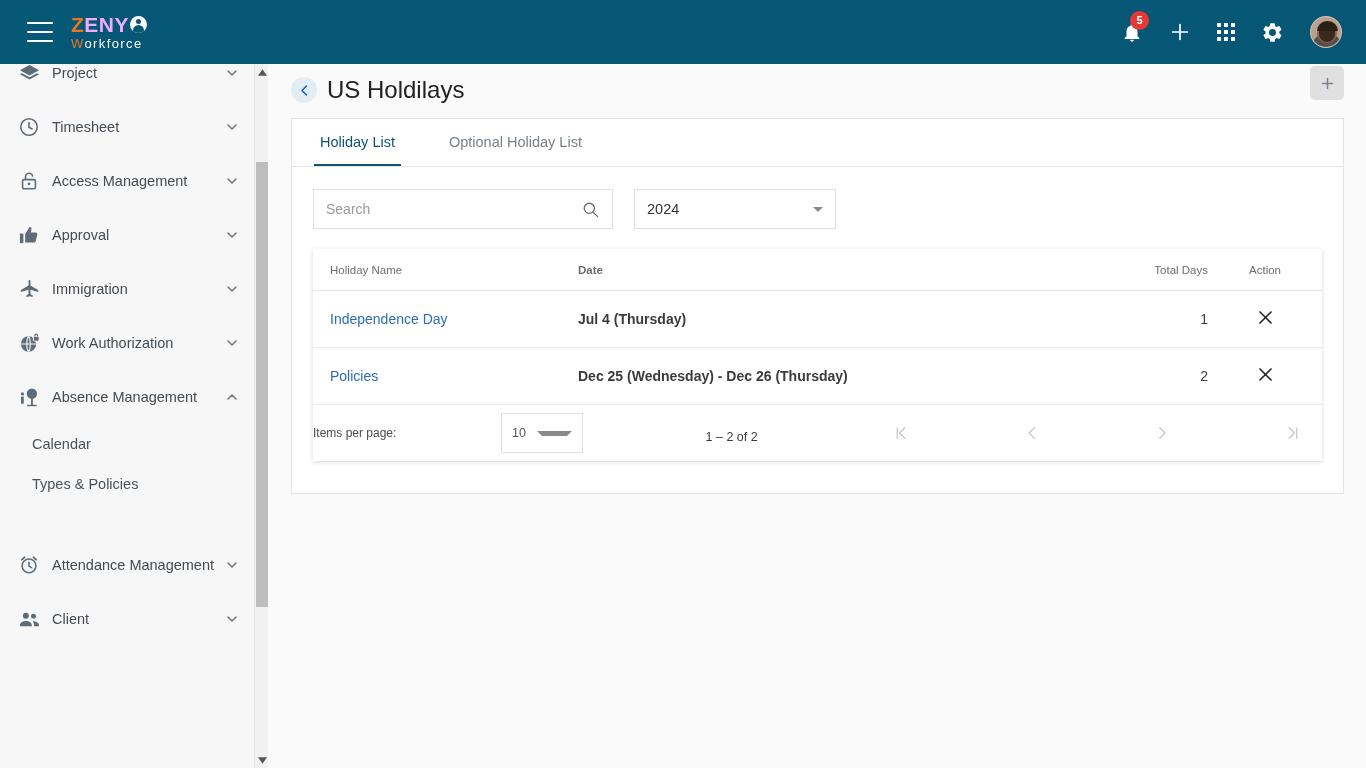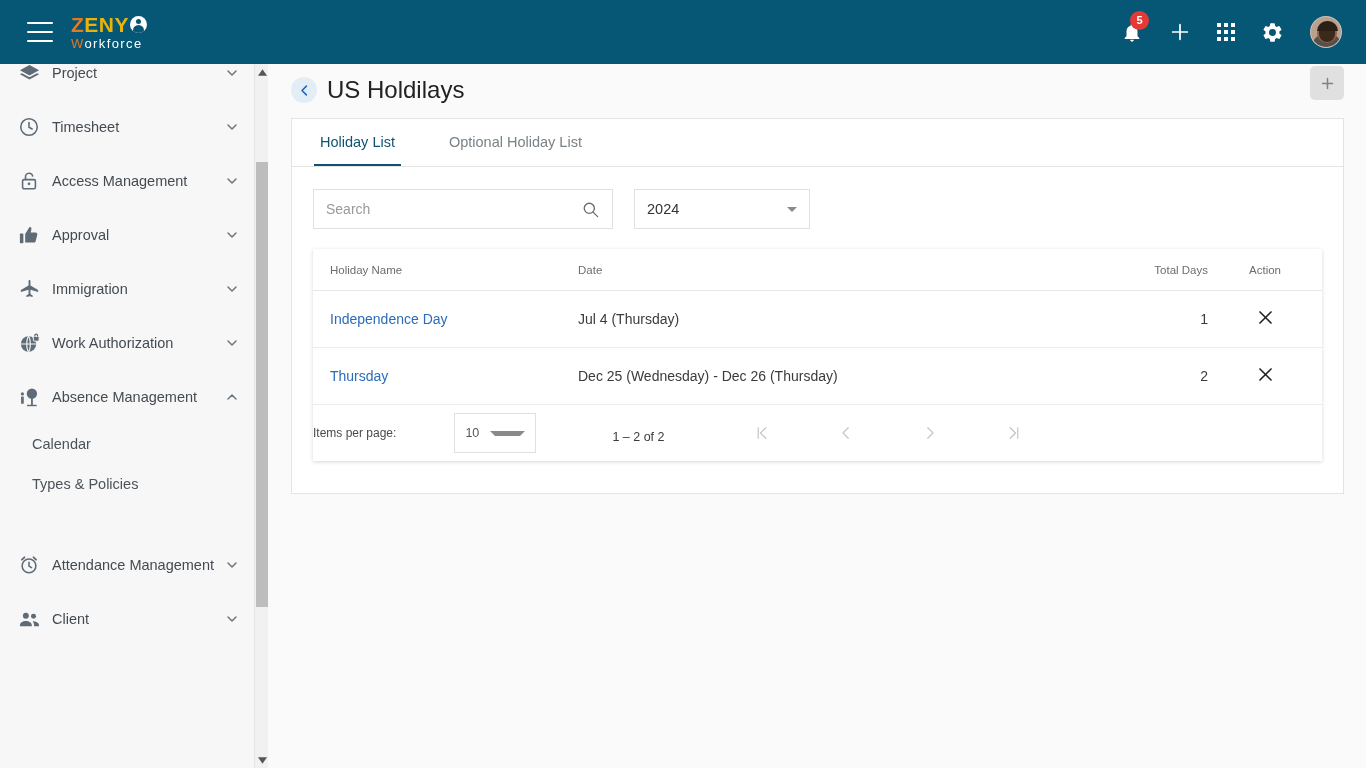--- a/index.html
+++ b/index.html
@@ -21,21 +21,21 @@
   .hamburger {
     width: 26px; height: 20px;
     margin-left: 27px; margin-right: 18px;
     display: flex; flex-direction: column; justify-content: space-between;
     cursor: pointer;
   }
   .hamburger span { display:block; height: 2px; background: #fff; border-radius: 1px; }
   .logo-wrap { display: flex; flex-direction: column; line-height: 1; cursor: pointer;}
   .logo-row1 { font-size: 21px; font-weight: bold; letter-spacing: .5px; display: flex; align-items: center;}
   .logo-z { color: #e8781e; }
-  .logo-eny { color: #eab308; }
+  .logo-eny { color: #f0abfc; }
   .logo-orb {
     width: 17px; height: 17px; border-radius: 50%;
     background: #fff; margin-left: 1px; position: relative; overflow: hidden;
     display: inline-block;
   }
   .logo-orb::before {
     content: ''; position: absolute; width: 5px; height: 5px; border-radius: 50%;
     background: #065675; top: 3px; left: 6px;
   }
   .logo-orb::after {
@@ -166,21 +166,21 @@
   .search-box {
     width: 300px; height: 40px; border: 1px solid #e0e0e0; background: #fff;
     display: flex; align-items: center; padding: 0 12px;
   }
   .search-box input {
     border: none; outline: none; flex: 1; font-size: 14px; color: #333;
     font-family: "Liberation Sans", sans-serif; background: transparent;
   }
   .search-box input::placeholder { color: #9a9a9a; }
   .select-box {
-    width: 176px; height: 40px; border: 1px solid #e0e0e0; background: #fff;
+    width: 202px; height: 40px; border: 1px solid #e0e0e0; background: #fff;
     display: flex; align-items: center; padding: 0 12px; margin-left: 21px;
     cursor: pointer;
   }
   .select-val { flex: 1; font-size: 14.5px; color: #333; }
   .caret {
     width: 0; height: 0; border-left: 5px solid transparent; border-right: 5px solid transparent;
     border-top: 5px solid #8a8a8a;
   }
 
   .table-wrap {
@@ -190,29 +190,29 @@
   }
   table { width: 100%; border-collapse: collapse; }
   th {
     text-align: left; font-size: 11.5px; font-weight: normal; color: #6d6d6d;
     padding: 15px 0 14px 0; border-bottom: 1px solid #e6e6e6;
   }
   td {
     font-size: 14px; color: #3b3b3b; padding: 17px 0; border-bottom: 1px solid #ececec;
   }
   .c-name { width: 265px; padding-left: 17px; }
-  .c-date { width: 500px; }
+  .c-date { width: 500px; font-weight: bold; }
   .c-days { width: 130px; text-align: right; }
   .c-act  { text-align: center; }
   td.c-name a { color: #2b6cb8; text-decoration: none; cursor: pointer; }
   .x-btn { cursor: pointer; color: #222; display:inline-flex; }
 
   .paginator {
-    display: flex; align-items: center; justify-content: flex-start;
-    height: 56px; padding-right: 10px; font-size: 12px; color: #555; gap: 46px;
+    display: flex; align-items: center; justify-content: space-between;
+    height: 56px; padding-right: 10px; font-size: 12px; color: #555;
   }
   .pg-label { font-size: 12px; color: #4a4a4a; margin-right: 12px; }
   .pg-select {
     width: 82px; height: 40px; border: 1px solid #e0e0e0;
     display: flex; align-items: center; padding: 0 10px; cursor: pointer;
   }
   .pg-select span { flex: 1; font-size: 12.5px; color: #555; }
   .pg-range { margin: 8px 32px 0 30px; font-size: 12.5px; color: #3b3b3b; }
   .pg-btn {
     width: 38px; height: 38px; display: flex; align-items: center; justify-content: center;
@@ -520,21 +520,21 @@
             <td class="c-act">
               <span class="x-btn">
                 <svg width="19" height="19" viewBox="0 0 24 24">
                     <path d="M5 5l14 14M19 5L5 19" stroke="#222" stroke-width="2" stroke-linecap="round"></path>
                   </svg>
               </span>
             </td>
           </tr>
           <tr>
             <td class="c-name">
-              <a>Thursday</a>
+              <a>Policies</a>
             </td>
             <td class="c-date">Dec 25 (Wednesday) - Dec 26 (Thursday)</td>
             <td class="c-days">2</td>
             <td class="c-act">
               <span class="x-btn">
                 <svg width="19" height="19" viewBox="0 0 24 24">
                     <path d="M5 5l14 14M19 5L5 19" stroke="#222" stroke-width="2" stroke-linecap="round"></path>
                   </svg>
               </span>
             </td>

